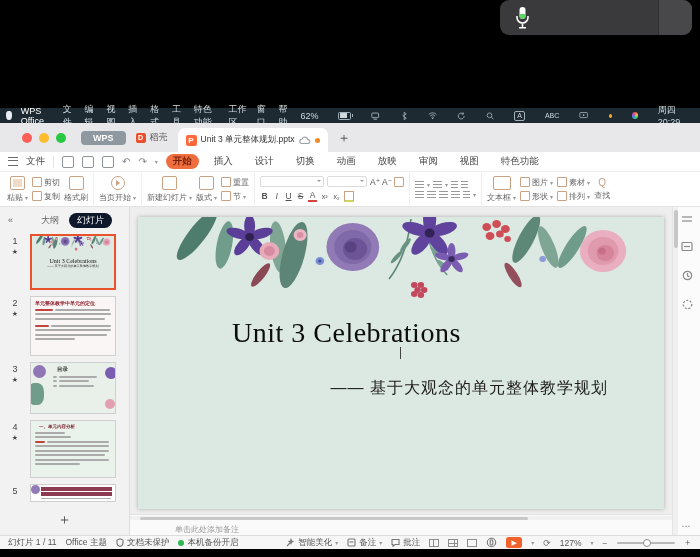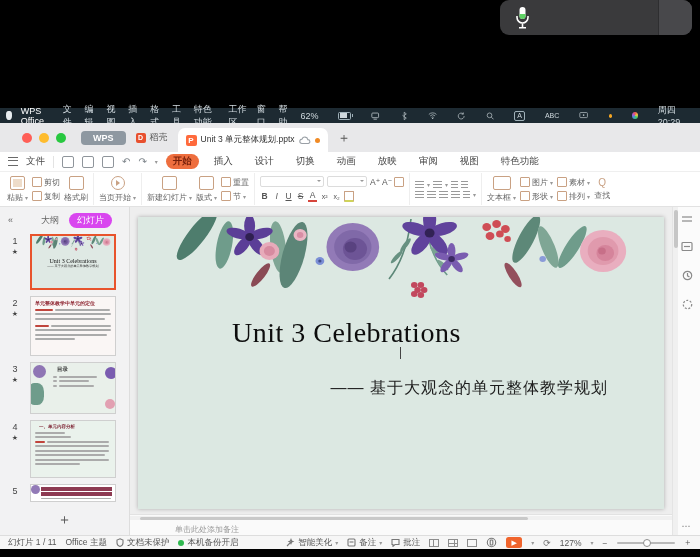--- a/index.html
+++ b/index.html
@@ -82,21 +82,21 @@
   .bars.sm{width:7px;}
   .playc{width:12px;height:12px;border:1.2px solid #c9a183;border-radius:50%;position:relative;}
   .playc:after{content:"";position:absolute;left:4px;top:3px;border:3px solid transparent;border-left:4.5px solid #c9a183;}
   .lbl{white-space:nowrap;}
 
   
   .workspace{position:absolute;top:207px;left:0;width:700px;height:328px;display:flex;}
   .sidebar{width:130px;background:#f2f2f3;border-right:1px solid #ddd;box-sizing:border-box;
     display:flex;flex-direction:column;}
   .sidehead{height:22px;display:flex;align-items:center;gap:10px;font-size:9px;color:#666;padding:2px 8px 0;}
-  .pill{background:#d946ef;color:#fff;border-radius:8px;padding:1px 8px;}
+  .pill{background:#0f172a;color:#fff;border-radius:8px;padding:1px 8px;}
   .srow{display:flex;align-items:flex-start;padding:3px 6px 3px 0;}
   .snumcol{width:30px;display:flex;flex-direction:column;align-items:center;gap:2px;
     font-size:9px;color:#444;padding-top:2px;}
   .star{font-size:7px;color:#444;}
   .thumb{width:86px;border:1px solid #cfcfcf;background:#fff;position:relative;overflow:hidden;box-sizing:border-box;}
   .thumb.sel{border:2px solid #e8532c;}
   .t-title-en{font-family:"Liberation Serif","DejaVu Serif",serif;font-size:6px;color:#111;text-align:center;}
   .t-sub{font-size:3.5px;color:#333;text-align:center;transform:scale(.9);white-space:nowrap;}
   .ln{display:flex;gap:2px;margin:2.5px 4px;}
   .seg{height:2px;border-radius:1px;background:#ababab;}

